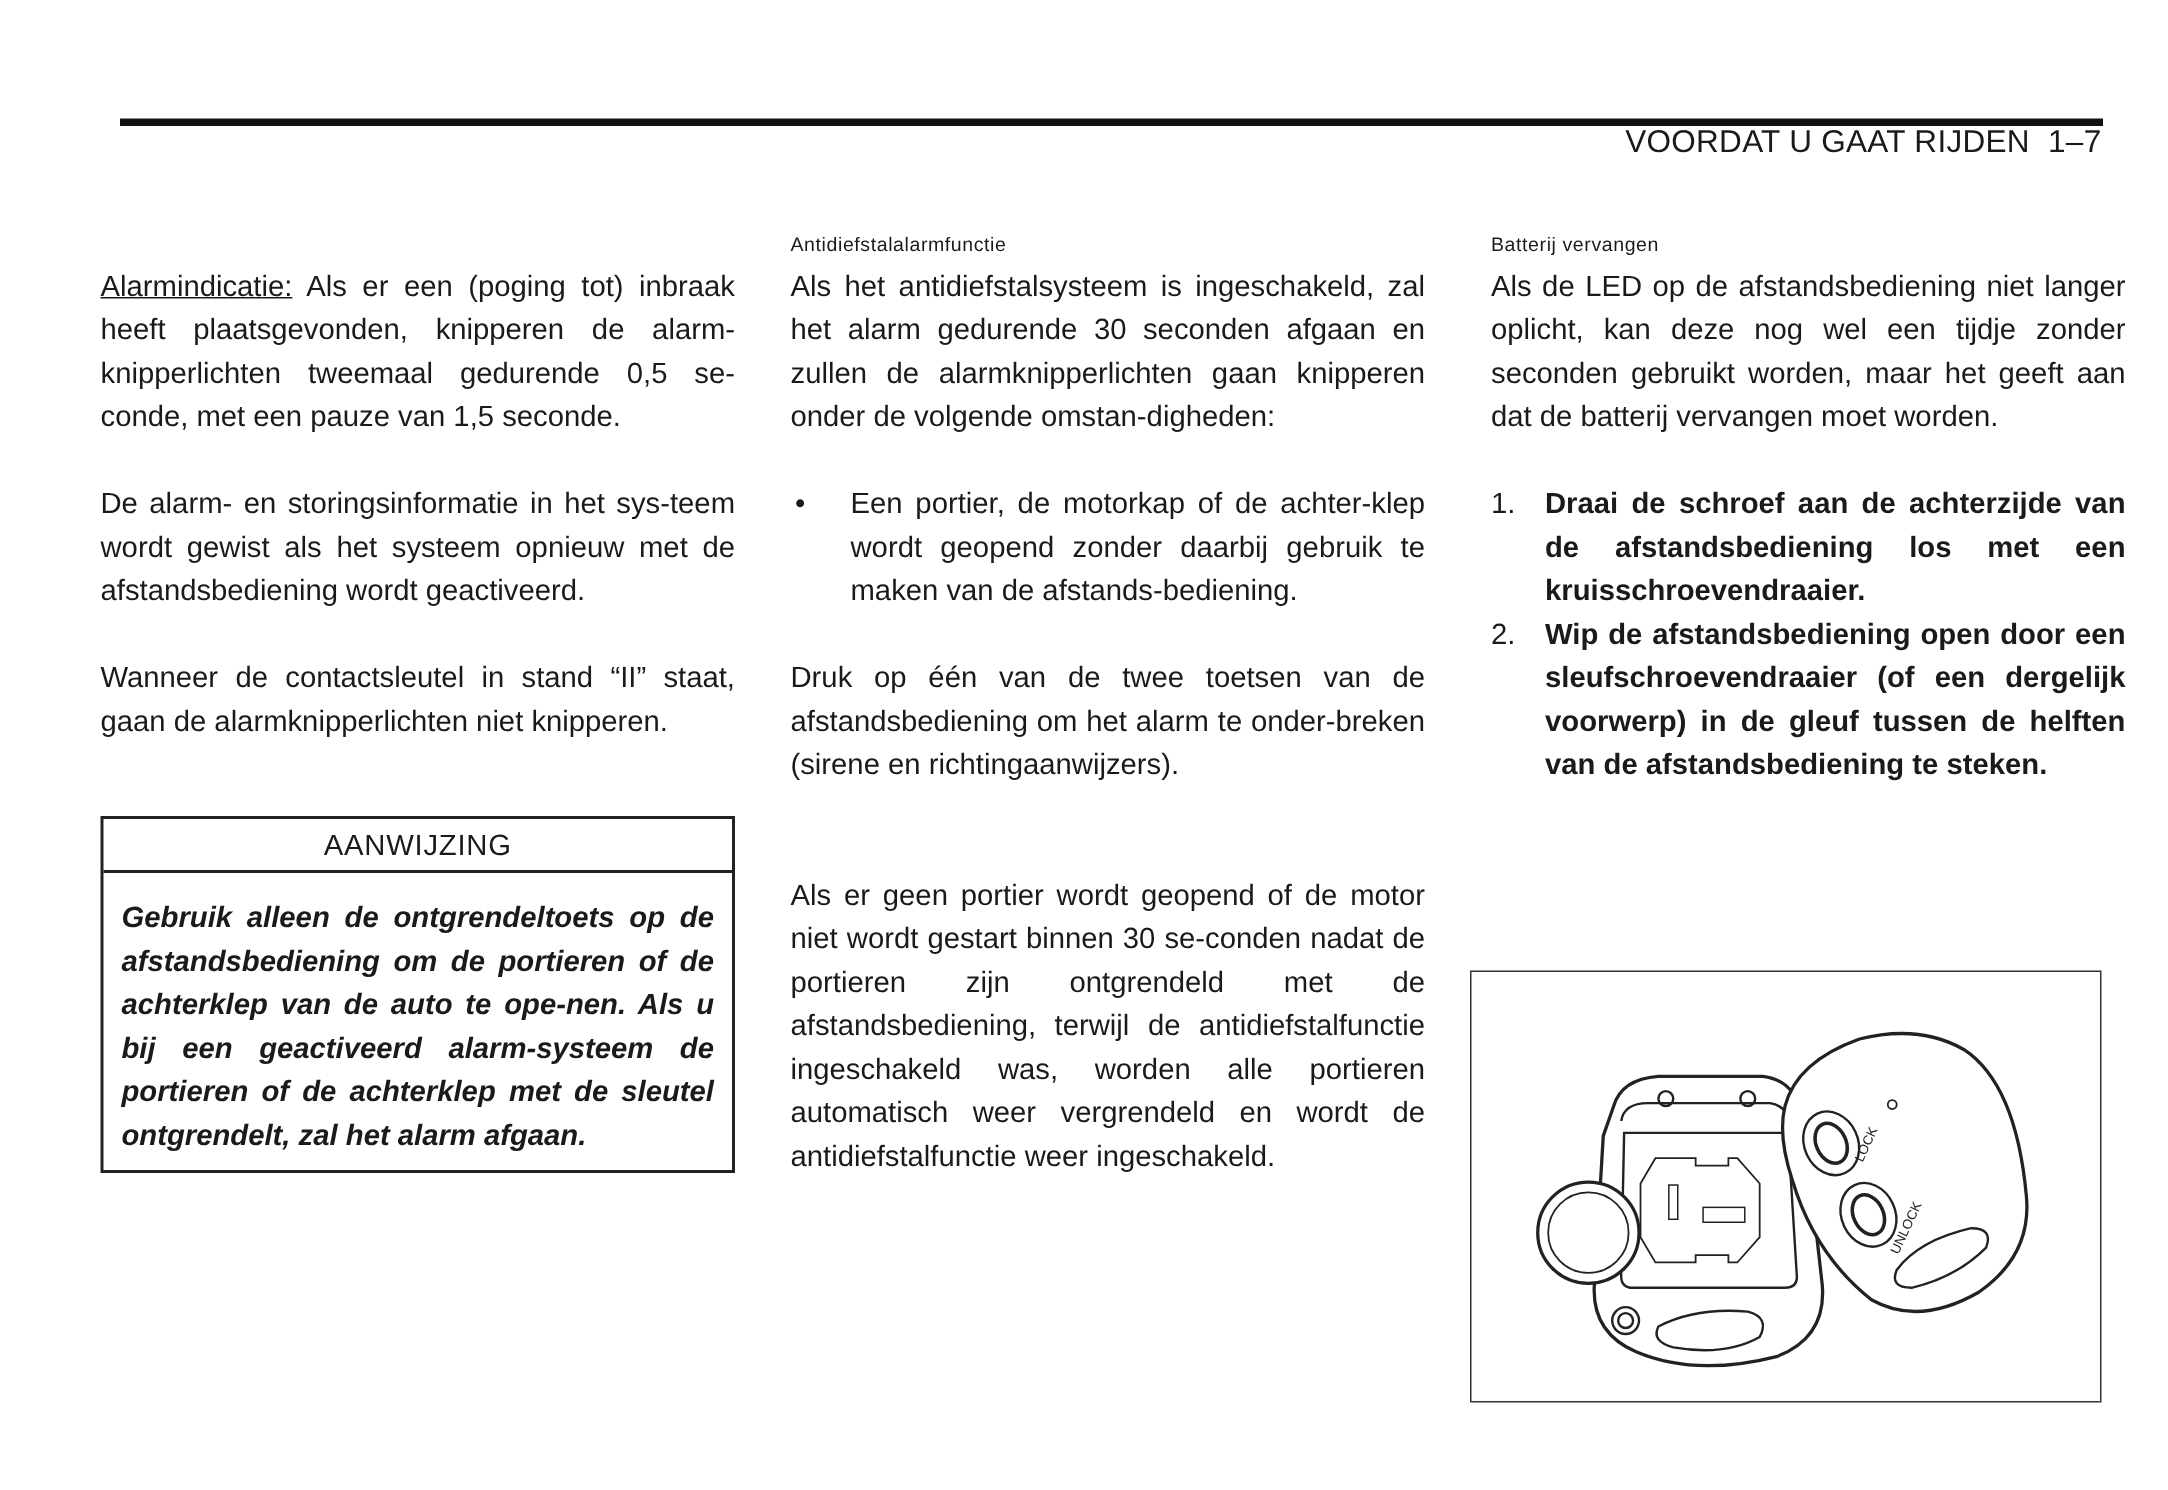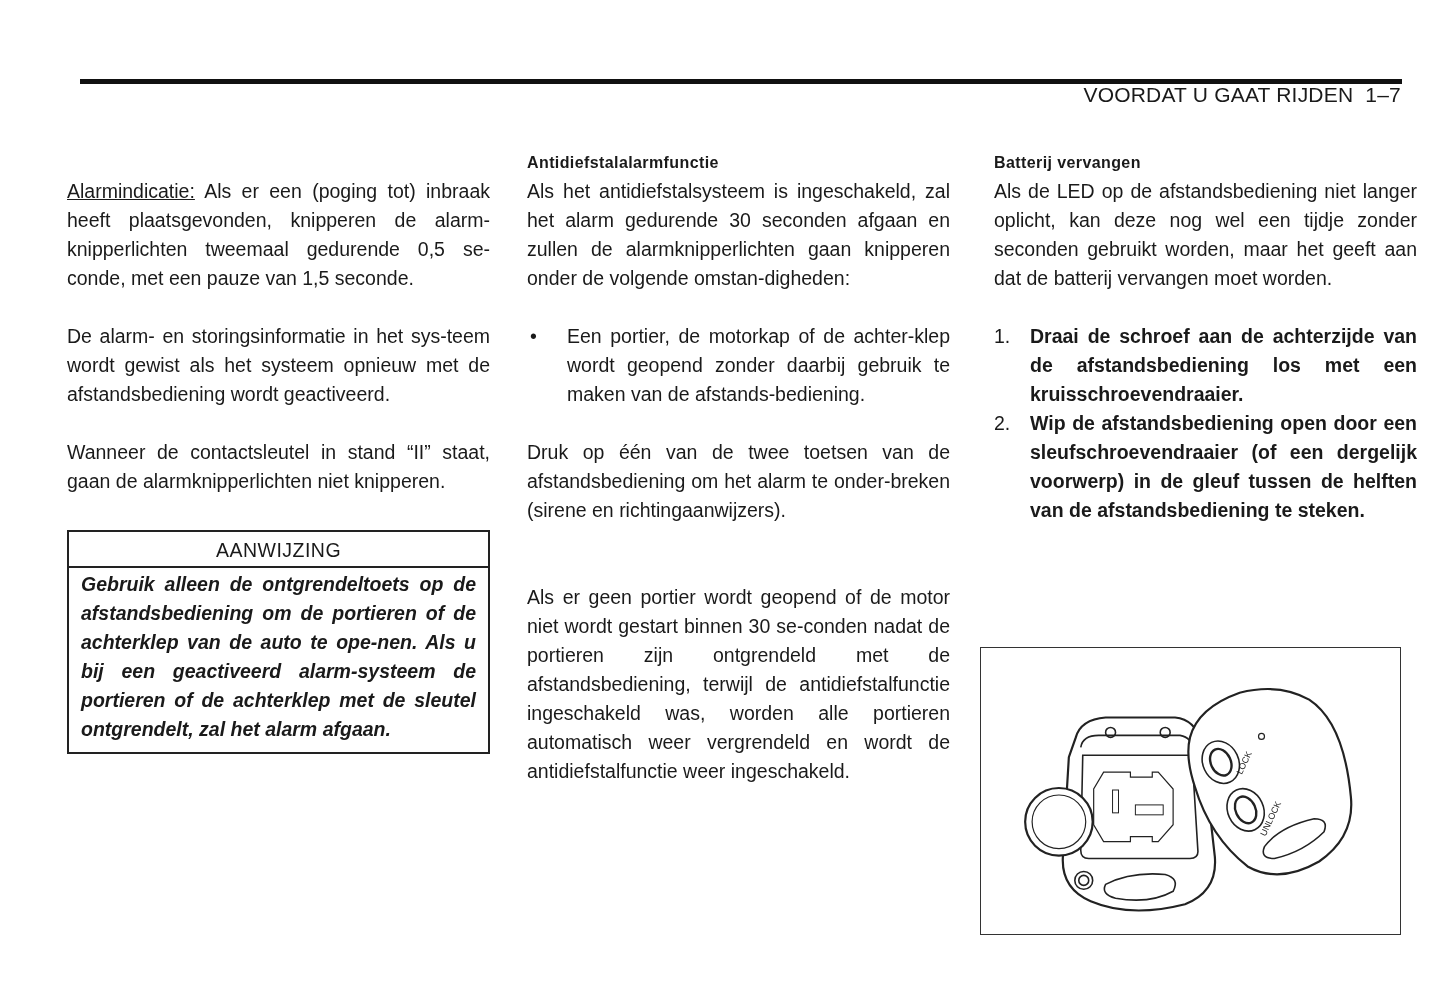--- a/index.html
+++ b/index.html
@@ -10,35 +10,35 @@
   .header-title {
     position: absolute; top: 47px; right: 44px;
     font-size: 21px; letter-spacing: 0.2px; color: #1a1a1a; margin-top: 36px;
   }
   .header-rule {
     position: absolute; top: 79px; left: 80px; width: 1322px; height: 5px;
     background: #111;
   }
   .col { position: absolute; top: 148px; width: 423px; font-size: 19.5px; line-height: 29px; }
   .col p { margin: 0; text-align: justify; }
-  .col h2 { margin: 0; font-size: 16px; font-weight: bold; line-height: 29px; letter-spacing: 0.4px; }
+  .col h2 { margin: 0; font-size: 13px; font-weight: normal; line-height: 29px; letter-spacing: 0.4px; }
   .col1 { left: 67px; }
   .col2 { left: 527px; }
   .col3 { left: 972px; margin-left: 22px; }
   .gap { height: 29px; }
   .u { text-decoration: underline; }
   .notice {
-    border: 2px solid #222; margin-top: 0;
+    border: 2px solid #222; margin-top: 14px;
   }
   .notice-title {
     text-align: center; font-size: 19.5px; letter-spacing: 0.5px;
     border-bottom: 2px solid #222; line-height: 32px; padding-top: 2px;
   }
   .notice-body {
-    font-style: italic; font-weight: bold; padding: 2px 12px 8px 12px;
+    font-style: italic; font-weight: bold; padding: 16px 12px 8px 12px;
     text-align: justify; line-height: 29px;
   }
   .bullet { display: flex; }
   .bullet .mark { width: 37px; flex: none; padding-left: 3px; }
   .bullet .txt { flex: 1; text-align: justify; }
   .step { display: flex; }
   .step .num { width: 36px; flex: none; }
   .step .txt { flex: 1; text-align: justify; font-weight: bold; }
   .figure {
     position: absolute; left: 980px; top: 647px; width: 421px; height: 288px;

